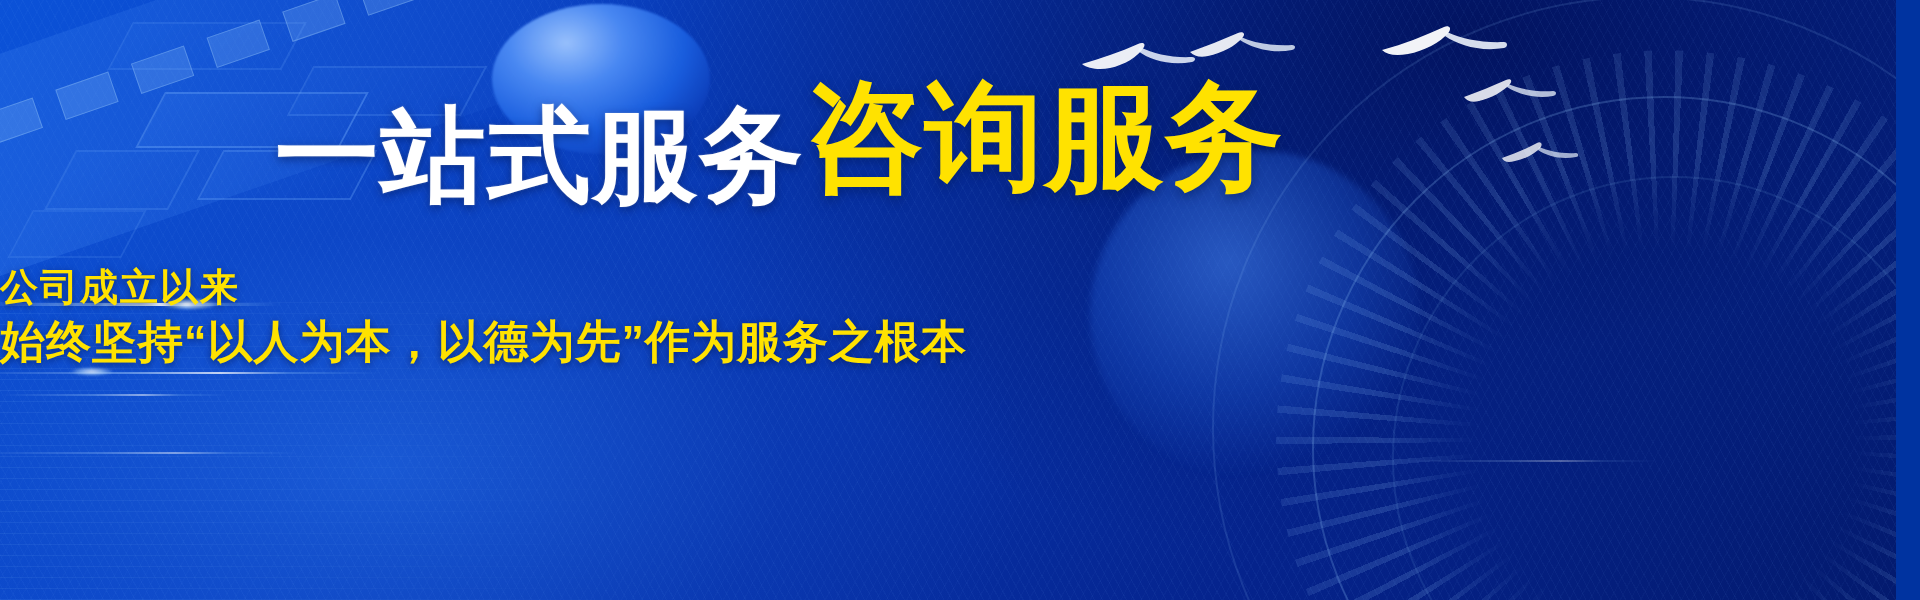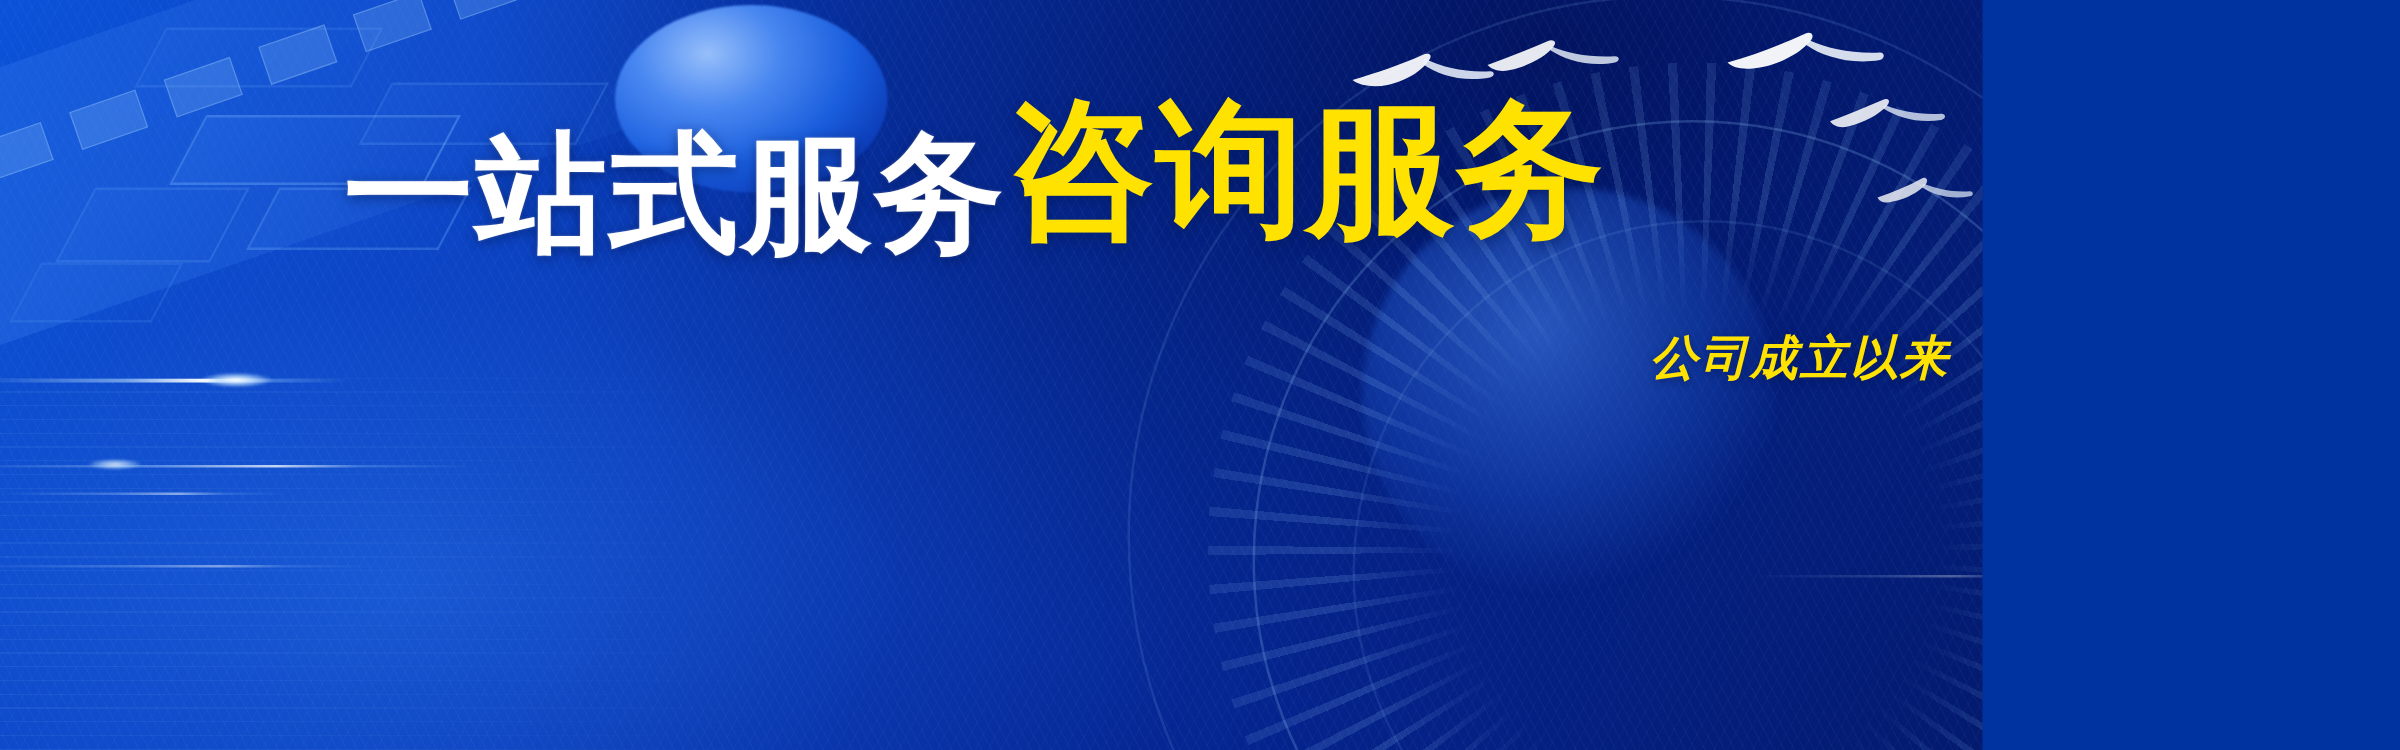--- a/index.html
+++ b/index.html
@@ -2,21 +2,21 @@
 <html><head>
 <meta charset="utf-8">
 <style>
   html,body{margin:0;padding:0;}
   body{
     width:1920px;height:600px;overflow:hidden;
     font-family:"Liberation Sans","DejaVu Sans",sans-serif;
     background:#0033a0;
   }
   #banner{
-    position:relative;width:1586px;height:600px;overflow:hidden;
+    position:relative;width:1896px;height:600px;overflow:hidden;
     background:
       radial-gradient(ellipse 900px 520px at 20% 78%, rgba(38,110,230,.55) 0%, rgba(25,80,200,.18) 45%, rgba(0,0,0,0) 72%),
       radial-gradient(ellipse 1100px 700px at 78% 6%, rgba(2,18,92,.92) 0%, rgba(4,30,120,.55) 45%, rgba(0,0,0,0) 78%),
       linear-gradient(118deg,#0b52d8 0%,#0a44c6 22%,#0733ab 48%,#05238c 70%,#031a6e 100%);
   }
 
   
   .layer{position:absolute;inset:0;pointer-events:none;}
 
   
@@ -134,21 +134,21 @@
     text-shadow:0 3px 10px rgba(0,20,80,.55), 0 0 2px rgba(255,255,255,.4);
   }
   .headline .hl-yellow{
     color:#ffe200;
     font-size:118px;
     position:relative;top:-14px;
     text-shadow:0 4px 12px rgba(0,25,90,.55);
   }
 
   .subblock{
-    position:absolute;left:0;top:262px;width:1560px;text-align:right;font-style:italic;
+    position:absolute;left:0;top:262px;width:1560px;text-align:left;
   }
   .sub-line{
     color:#ffe200;font-weight:bold;white-space:nowrap;
     text-shadow:0 2px 7px rgba(0,20,80,.6);
   }
   .sub-line.l1{font-size:38px;line-height:50px;letter-spacing:2px;}
   .sub-line.l2{font-size:45px;line-height:60px;letter-spacing:1px;}
   .sub-line.l3{font-size:45px;line-height:60px;letter-spacing:1px;}
 </style>
 </head>
@@ -227,16 +227,17 @@
   </div>
 
   <div class="content">
 
     <div class="headline">
       <span class="hl-white">一站式服务</span><span class="hl-yellow">咨询服务</span>
     </div>
 
     <div class="subblock">
       <div class="sub-line l1">公司成立以来</div>
+      <div class="sub-line l2">始终坚持“以人为本，以德为先”作为服务之根本</div>
     </div>
 
   </div>
 </div>
 
 </body></html>

